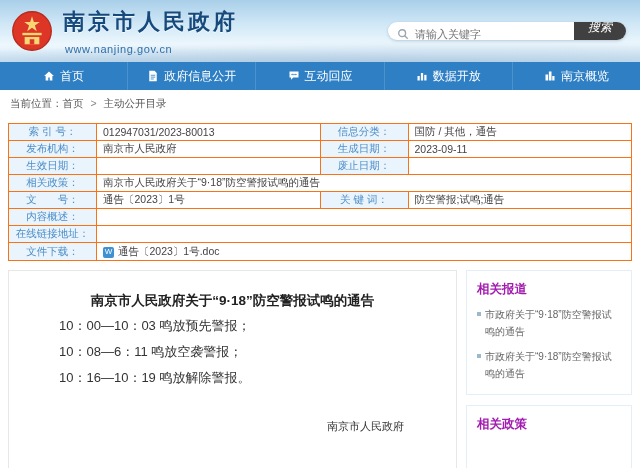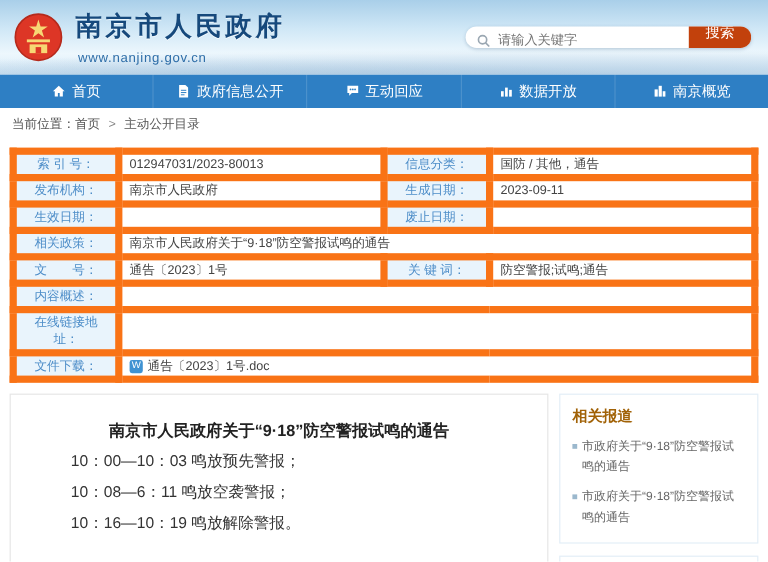--- a/index.html
+++ b/index.html
@@ -19,38 +19,38 @@
   .emblem { width:44px; height:44px; flex:none; }
   .site-title { font-size:22px; font-weight:bold; color:#16497c; letter-spacing:3px;
     text-shadow:0 1px 0 rgba(255,255,255,.7); }
   .site-url { font-size:11px; color:#2f6ea8; letter-spacing:.6px; margin-top:6px; padding-left:2px; }
   .search-box { display:flex; align-items:flex-end; height:18px; width:238px;
     background:#fff; border-radius:13px; overflow:hidden;
     box-shadow:0 1px 3px rgba(30,70,110,.25); }
   .search-box .mag { padding:0 2px 0 9px; display:flex; align-items:center; }
   .search-box input { border:none; outline:none; flex:1; font-size:11px; color:#333;
     background:transparent; padding:0 4px; font-family:inherit; }
-  .search-btn { width:52px; height:26px; background:#c2410c; color:#fff; border:none;
-    font-size:12px; cursor:pointer; font-family:inherit; }
+  .search-btn { width:52px; height:26px; background:#404040; color:#fff; border:none;
+    font-size:12px; cursor:pointer; font-family:inherit;font-style:italic; }
 
   
   .nav { height:28px; background:#2e7fc4; display:flex; }
   .nav-item { flex:1; display:flex; align-items:center; justify-content:center; gap:5px;
     color:#fff; font-size:12px; cursor:pointer; border-right:1px solid rgba(255,255,255,.14); }
   .nav-item:last-child { border-right:none; }
   .nav-item svg { display:block; }
 
   
   .breadcrumb { padding:7px 10px 5px; font-size:10.5px; color:#555; }
   .breadcrumb .home-link { color:#555; cursor:pointer; }
   .breadcrumb .sep { margin:0 4px; color:#888; }
 
   
   .meta-table { width:624px; margin:7px 8px 0; border-collapse:collapse; table-layout:fixed; }
-  .meta-table td { border:6px solid #f97316; height:17px; font-size:10.5px; padding:1px 6px; }
+  .meta-table td { border:1px solid #f97316; height:17px; font-size:10.5px; padding:1px 6px; }
   .meta-table td.lbl { background:#e9f4fc; color:#4d8dc8; text-align:center; width:88px; }
   .meta-table td.val { color:#444; }
   .doc-link { color:#444; cursor:pointer; display:inline-flex; align-items:center; gap:4px; }
   .doc-icon { width:11px; height:11px; background:#3f92d2; color:#fff; border-radius:2px;
     display:inline-flex; align-items:center; justify-content:center; font-size:8px; line-height:1; }
 
   
   .content-wrap { display:flex; margin:9px 8px 0; gap:9px; align-items:flex-start; }
   .notice { flex:1; border:1px solid #e7e7e7; background:#fff; padding:20px 24px;
     min-height:360px; }
@@ -59,21 +59,21 @@
   .notice-para { margin-top:20px; font-size:11px; line-height:2.0; color:#333;
     text-indent:2em; }
   .schedule { margin-top:2px; padding-left:2em; font-size:13px; line-height:2.0; color:#333; }
   .signature { margin-top:24px; text-align:right; padding-right:28px; font-size:11px;
     color:#333; line-height:2.1; }
 
   
   .sidebar { width:166px; flex:none; }
   .side-box { border:1px solid #e3eef7; background:#fff; margin-bottom:10px;
     padding:10px 10px 10px; }
-  .side-title { color:#a16207; font-size:12.5px; font-weight:bold; margin-bottom:9px; }
+  .side-title { color:#a21caf; font-size:12.5px; font-weight:bold; margin-bottom:9px; }
   .side-item { display:flex; gap:4px; font-size:10px; color:#666; line-height:1.65;
     margin-bottom:9px; cursor:pointer; }
   .side-item:last-child { margin-bottom:2px; }
   .bullet { width:4px; height:4px; background:#9bb8cd; margin-top:5px; flex:none; }
   .side-box.policies { min-height:70px; }
 </style>
 </head>
 <body>
 
 <header class="site-header">

